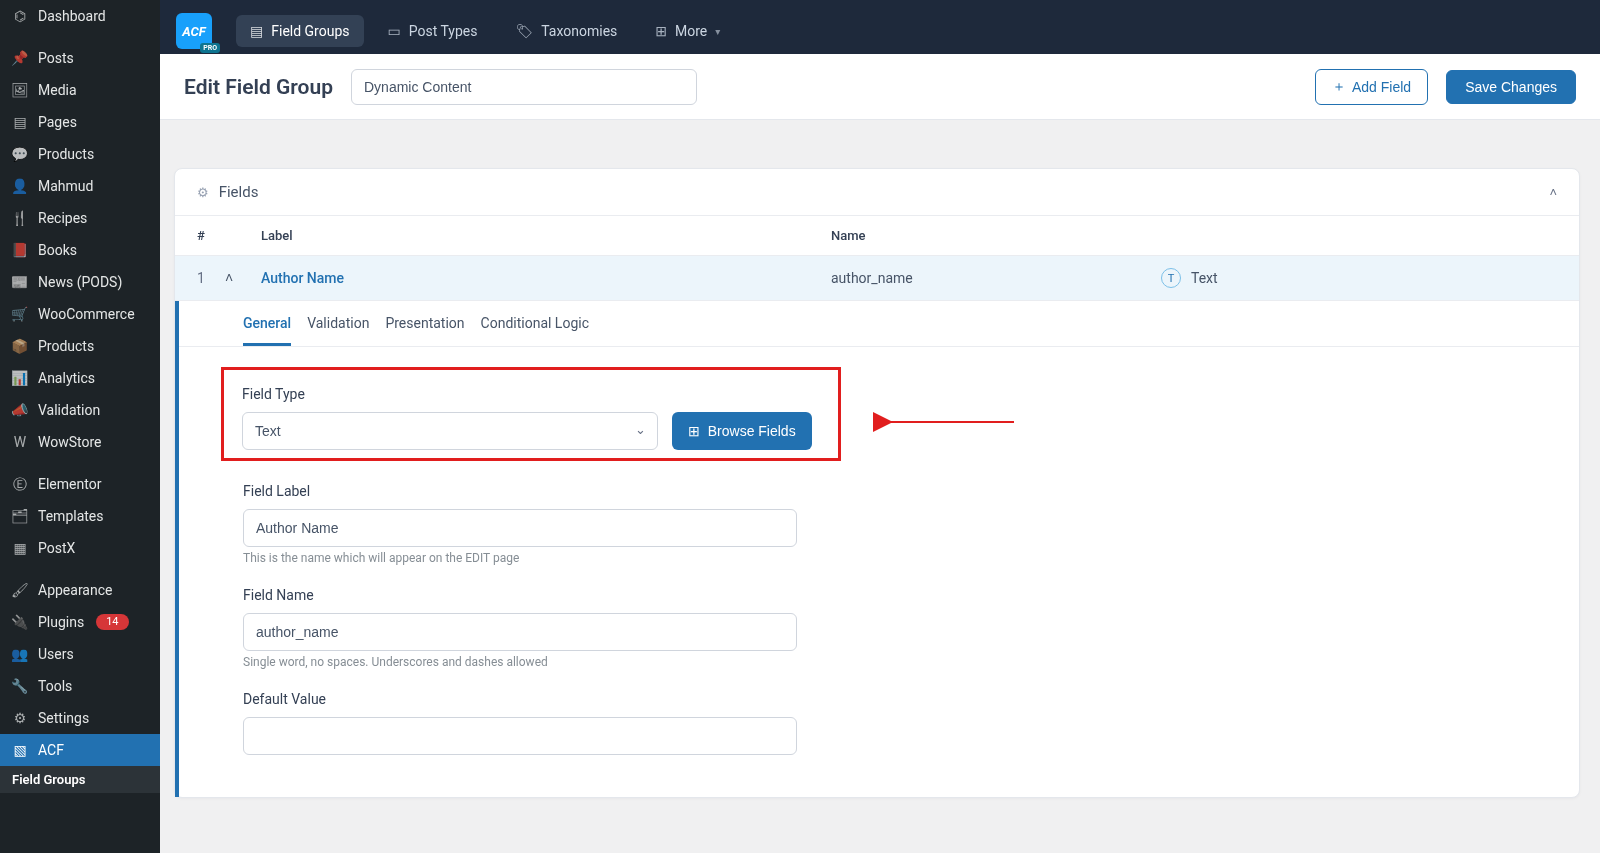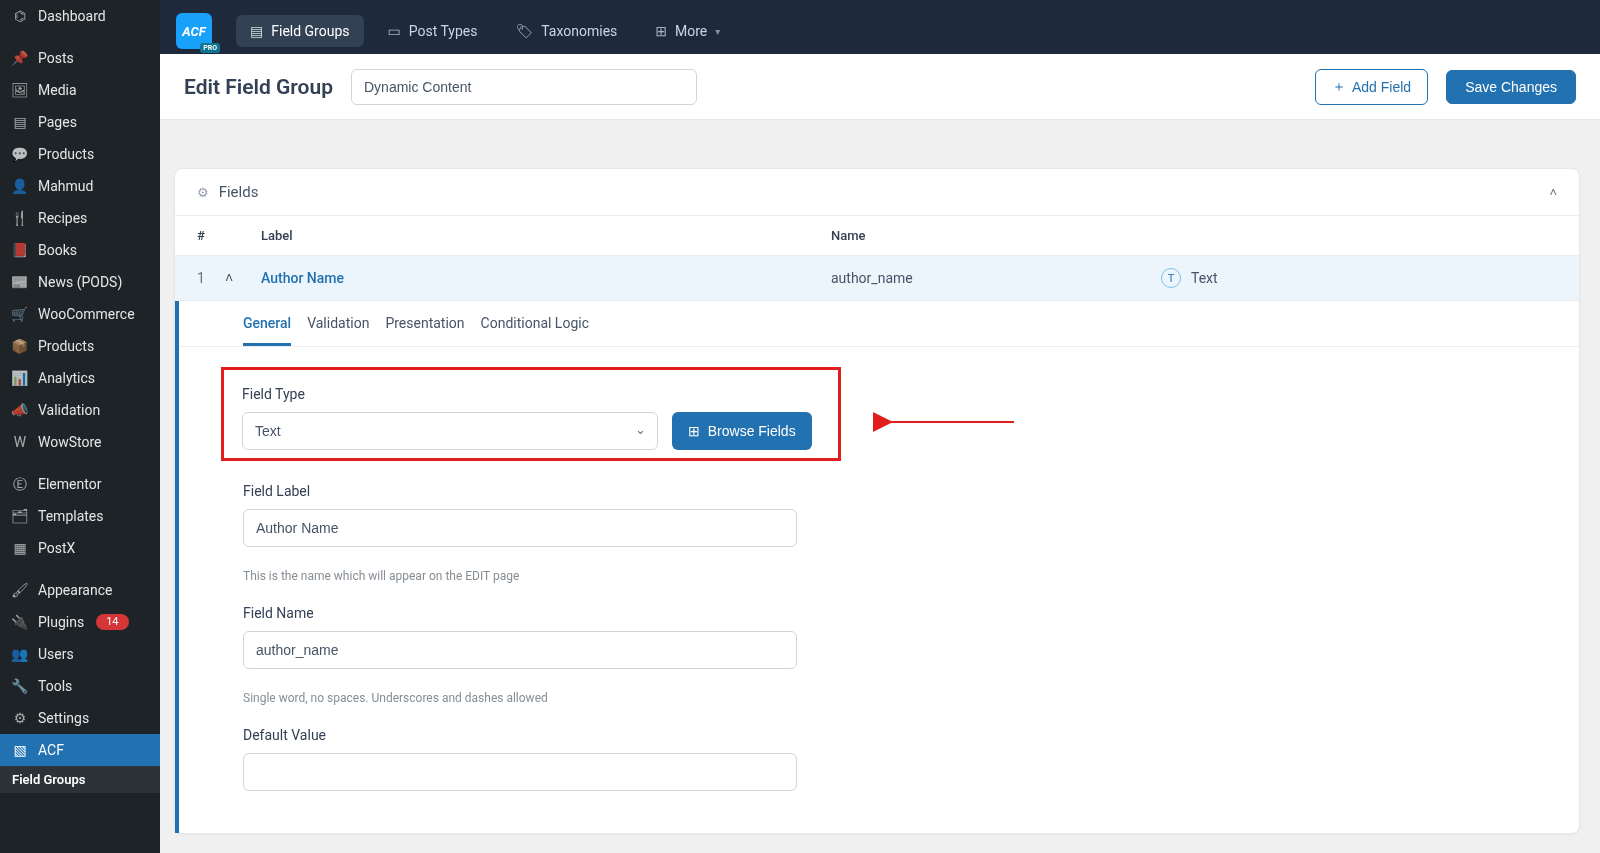--- a/index.html
+++ b/index.html
@@ -189,21 +189,21 @@
     padding-bottom: 12px;
     color: #475467; font-size: 14px;
     cursor: pointer;
     border-bottom: 3px solid transparent;
   }
   .fe-tab.active { color: #2271b1; border-bottom-color: #2271b1; font-weight: 500; }
 
   .fe-body { padding: 20px 64px 20px 64px; }
   .fe-section { margin-bottom: 22px; }
   .fe-label { font-size: 14px; color: #344054; margin-bottom: 10px; display:block; }
-  .fe-help  { font-size: 12px; color: #868e95; margin-top: 22px; }
+  .fe-help  { font-size: 12px; color: #868e95; margin-top: 4px; }
   .fe-input, .fe-select {
     width: 554px; height: 38px;
     border: 1px solid #d0d5dd; border-radius: 6px;
     padding: 0 12px; font-size: 14px; color:#475467;
     background: #fff;
   }
   .fe-row { display:flex; align-items:center; gap: 14px; }
 
   .highlight-box {
     border: 3px solid #e11e1e;

